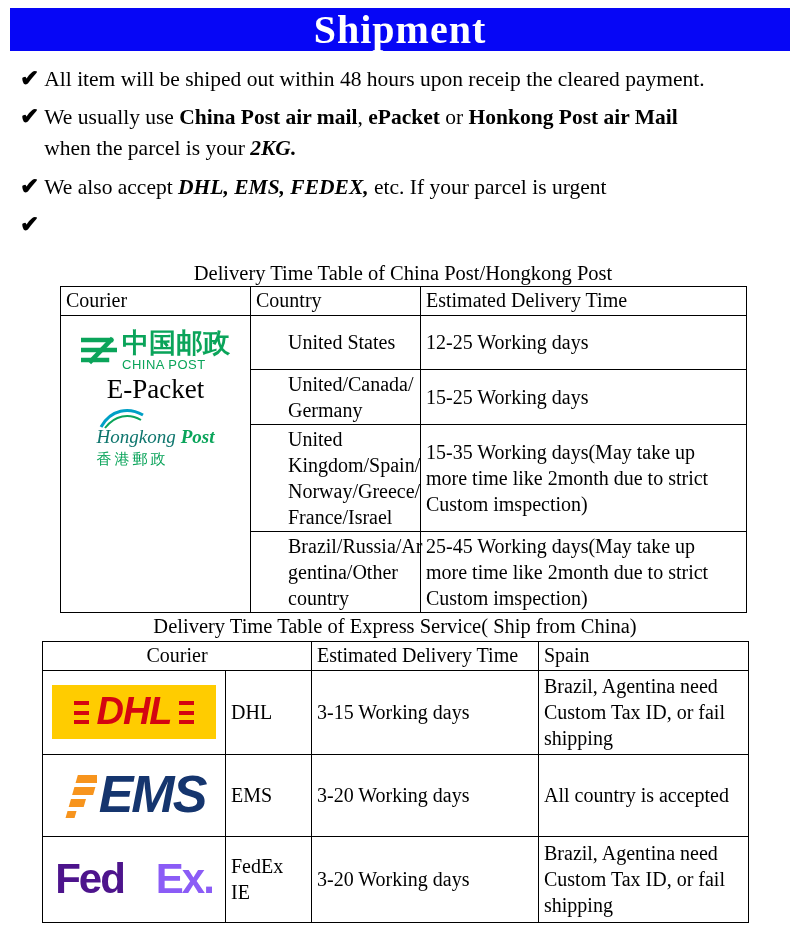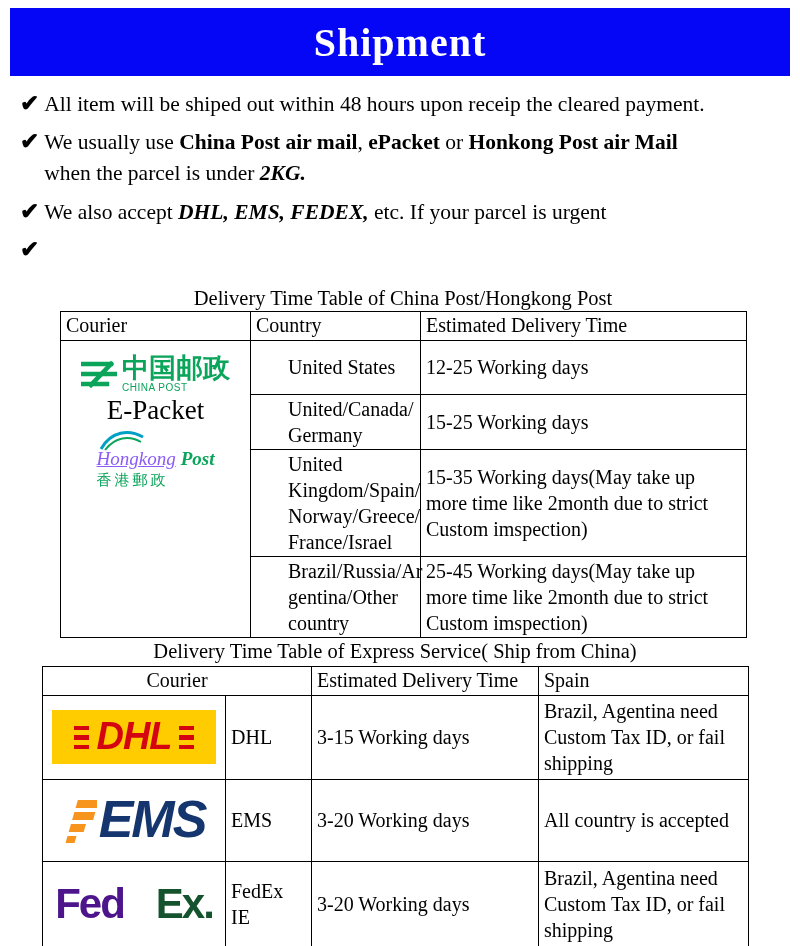--- a/index.html
+++ b/index.html
@@ -8,21 +8,21 @@
     width: 800px; height: 946px;
     background: #ffffff;
     font-family: "Liberation Serif", serif;
     color: #000;
     overflow: hidden;
   }
 
   
   .banner {
     margin: 8px 10px 0 10px;
-    height: 68px;
+    height: 43px;
     background: #0606f6;
     display: flex; align-items: center; justify-content: center;
   }
   .banner .title {
     color: #fff; font-weight: 700; font-size: 40px; letter-spacing: 1px;
   }
 
   
   .notes { padding: 13px 14px 0 20px; }
   .note { display: flex; align-items: flex-start; font-size: 21.5px; line-height: 1.45; margin-bottom: 7px; }
@@ -57,27 +57,27 @@
 
   
   .courier-cell { vertical-align: middle; }
   .courier-stack {
     height: 282px; display: flex; flex-direction: column;
     align-items: center; padding: 6px 0;
   }
   .cp-row { display: flex; align-items: center; gap: 5px; }
   .cp-col { display: flex; flex-direction: column; align-items: flex-start; line-height: 1.05; }
   .cp-cn { color: #0aa45a; font-size: 27px; font-weight: 700; }
-  .cp-en { color: #0aa45a; font-size: 10px; letter-spacing: 0.5px;
+  .cp-en { color: #0aa45a; font-size: 13px; letter-spacing: 0.5px;
            font-family: "Liberation Sans", sans-serif; margin-top: 1px; }
   .epacket { font-size: 27px; }
   .hk { display: flex; flex-direction: column; align-items: flex-start; }
   .hk-swoosh { margin-bottom: -4px; margin-left: 2px; }
   .hk-name { line-height: 1.1; }
-  .hk-hk { color: #8b5cf6; font-style: italic; font-size: 19px; text-decoration: underline; }
+  .hk-hk { color: #0f766e; font-style: italic; font-size: 19px; }
   .hk-post { color: #0aa45a; font-weight: 700; font-style: italic; font-size: 19px; margin-top: 15px; }
   .hk-cn { color: #0aa45a; font-size: 15px; letter-spacing: 3px; margin-top: 2px; }
 
   
   .dhl {
     width: 164px; height: 54px; margin: 0 auto;
     background: #ffcc00;
     display: flex; align-items: center; justify-content: center; gap: 7px;
   }
   .dhl-word {
@@ -92,21 +92,21 @@
   .ems { display: flex; align-items: center; justify-content: center; gap: 2px; }
   .ems-word {
     color: #15356e; font-family: "Liberation Sans", sans-serif;
     font-weight: 700; font-style: italic; font-size: 52px; letter-spacing: -2px;
   }
 
   .fedex { display: flex; align-items: baseline; justify-content: center;
            font-family: "Liberation Sans", sans-serif; font-weight: 700;
            font-size: 42px; letter-spacing: -2px; gap: 32px; }
   .fx-fed { color: #4d148c; }
-  .fx-ex  { color: #14532d; }
+  .fx-ex  { color: #8b5cf6; }
 </style>
 </head>
 <body>
 
 <div class="page">
 
   <div class="banner">
     <span class="title">Shipment</span>
   </div>
 
@@ -114,21 +114,21 @@
     <div class="note">
       <span class="check">✔</span>
       <div class="btext">
         <span>All item will be shiped out within 48 hours upon receip the cleared payment.</span>
       </div>
     </div>
     <div class="note">
       <span class="check">✔</span>
       <div class="btext">
         <span>We usually use </span><span class="b">China Post air mail</span><span>, </span><span class="b">ePacket</span><span> or </span><span class="b">Honkong Post air Mail</span><br>
-        <span>when the parcel is under </span><span class="bi">2KG.</span>
+        <span>when the parcel is your </span><span class="bi">2KG.</span>
       </div>
     </div>
     <div class="note">
       <span class="check">✔</span>
       <div class="btext">
         <span>We also accept </span><span class="bi">DHL, EMS, FEDEX,</span><span> etc. If your parcel is urgent</span>
       </div>
     </div>
     <div class="note note-last">
       <span class="check">✔</span>

